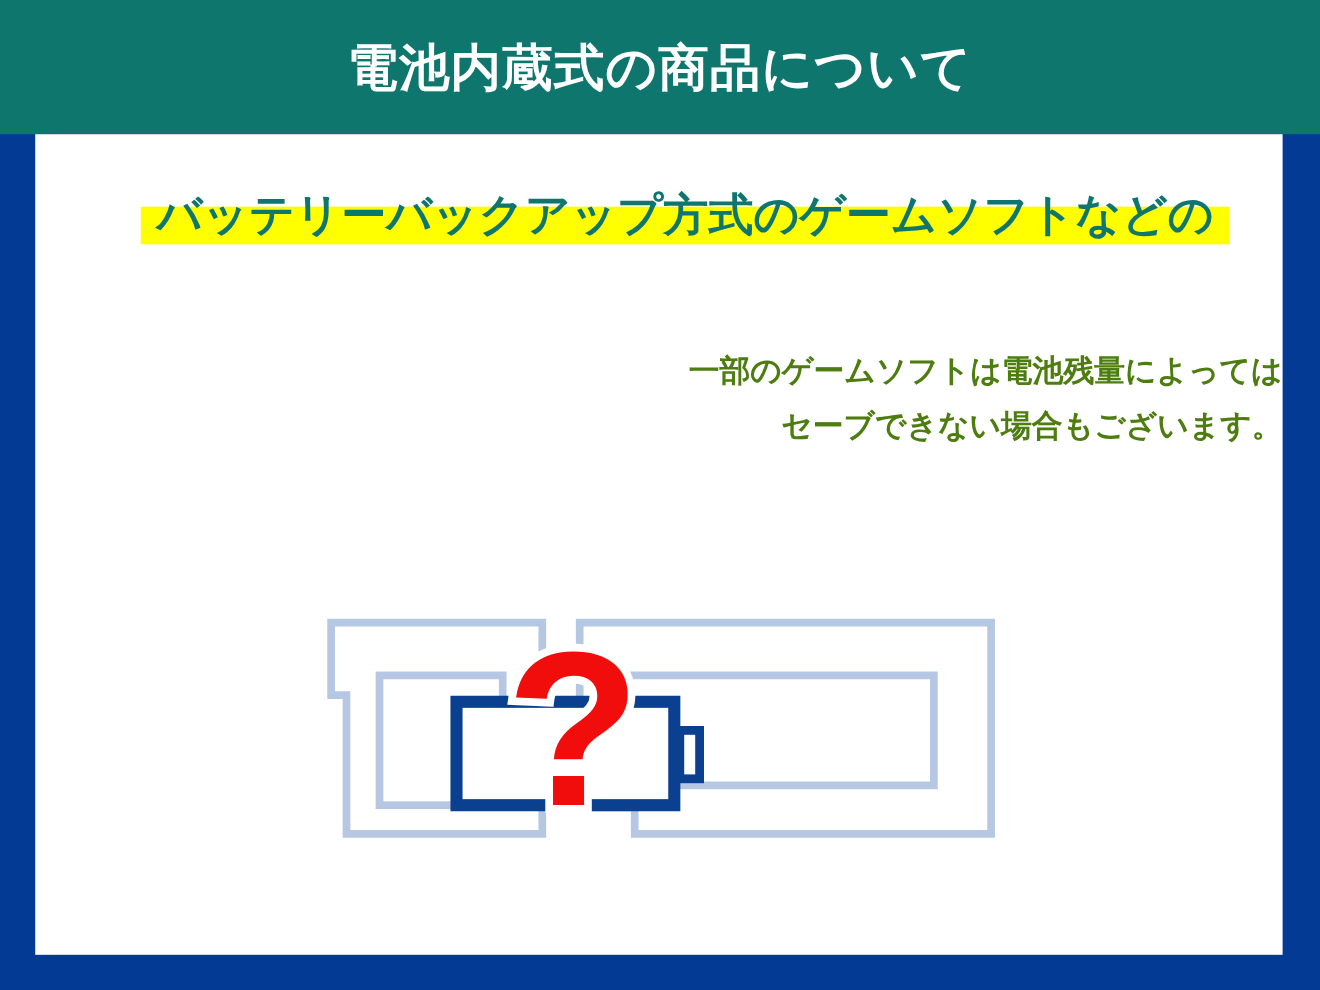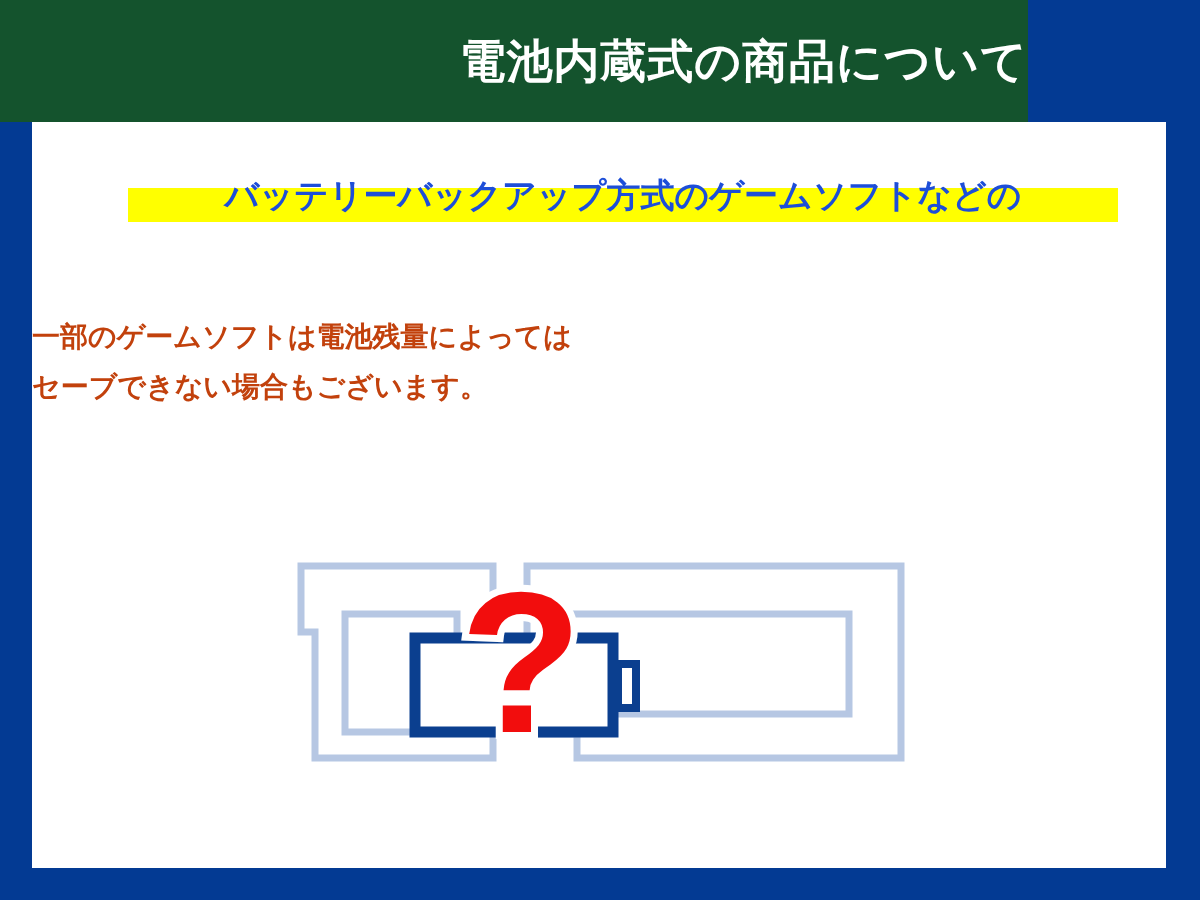--- a/index.html
+++ b/index.html
@@ -18,26 +18,26 @@
     height: 900px;
     overflow: hidden;
     background: #033a93;
   }
 
   
   .header-band {
     position: absolute;
     left: 0;
     top: 0;
-    width: 1028px;
+    width: 1200px;
     height: 122px;
-    background: #14532d;
+    background: #0f766e;
     display: flex;
     align-items: center;
-    justify-content: flex-end;
+    justify-content: center;
   }
   .header-title {
     color: #ffffff;
     font-size: 46px;
     font-weight: bold;
     letter-spacing: 0.02em;
     line-height: 1;
     white-space: nowrap;
     text-align: center;
   }
@@ -56,23 +56,23 @@
   .headline {
     position: absolute;
     left: 0;
     top: 44px;
     width: 100%;
     text-align: center;
   }
   .headline-line {
     display: block;
     position: relative;
-    font-size: 34px;
+    font-size: 41px;
     font-weight: bold;
-    color: #1d4ed8;
+    color: #0f766e;
     line-height: 58px;
     white-space: nowrap;
     margin-left: 48px;
   }
   .headline-line .hl-text {
     position: relative;
     display: inline-block;
     padding: 0 4px;
     z-index: 2;
   }
@@ -87,22 +87,22 @@
   }
   .headline-line.line1 .hl-band { width: 990px; }
   .headline-line.line2 .hl-band { width: 988px; }
 
   
   .body-text {
     position: absolute;
     left: 0;
     top: 190px;
     width: 100%;
-    text-align: left;
-    color: #c2410c;
+    text-align: right;
+    color: #4d7c0f;
     font-size: 28px;
     font-weight: bold;
     line-height: 50px;
   }
   .body-line {
     display: block;
     white-space: nowrap;
   }
 
   

